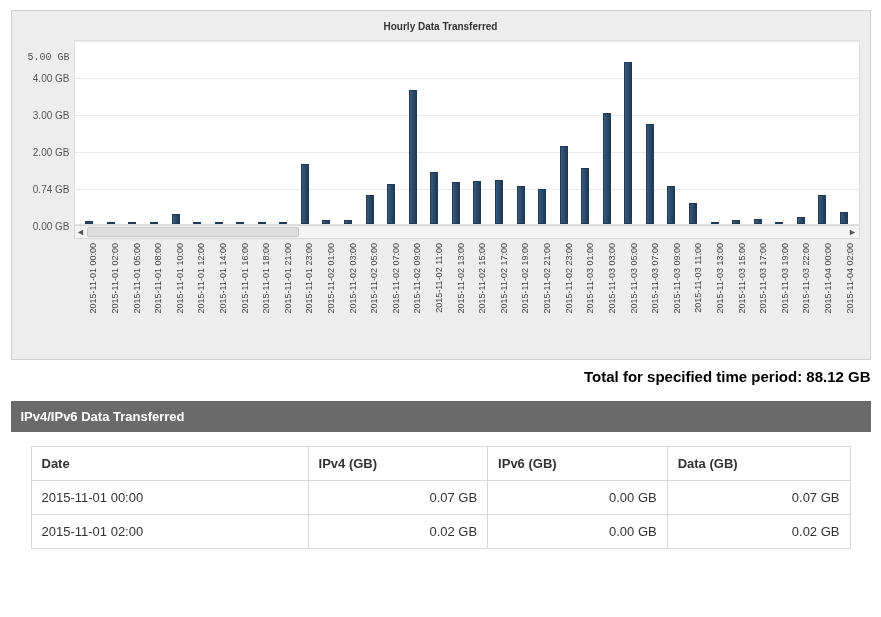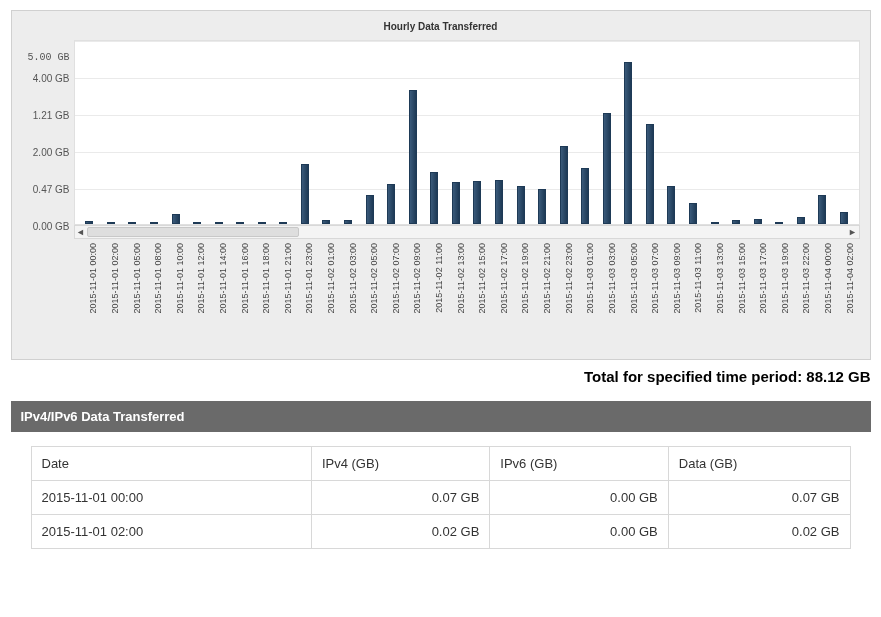--- a/index.html
+++ b/index.html
@@ -145,21 +145,21 @@
     width: 100%;
     border-collapse: collapse;
     font-size: 13px;
   }
   table.data th, table.data td {
     border: 1px solid #d8d8d8;
     padding: 9px 10px;
   }
   table.data th {
     text-align: left;
-    font-weight: normal;
+    font-weight: bold;
     background: #fff;
     margin-top: 16px;
   }
   td.num { text-align: right; }
 </style>
 </head>
 <body>
 
 <div class="chart-panel">
   <div class="chart-title">Hourly Data Transferred</div>
@@ -278,23 +278,23 @@
             <div class="bar" style="height: 3.6%;"></div>
           </div>
           <div class="bar-slot">
             <div class="bar" style="height: 15.6%;"></div>
           </div>
           <div class="bar-slot">
             <div class="bar" style="height: 6.4%;"></div>
           </div>
         </div>
     <div class="y-tick" style="top: 185px;">0.00 GB</div>
-        <div class="y-tick" style="top: 148px;">0.47 GB</div>
+        <div class="y-tick" style="top: 148px;">0.74 GB</div>
         <div class="y-tick" style="top: 111px;">2.00 GB</div>
-        <div class="y-tick" style="top: 74px;">1.21 GB</div>
+        <div class="y-tick" style="top: 74px;">3.00 GB</div>
         <div class="y-tick" style="top: 37px;">4.00 GB</div>
         <div class="y-tick" style="top: 16px; font-family: Liberation Mono, monospace;">5.00 GB</div>
       </div>
     <div id="y-ticks-layer"></div>
   </div>
 
   <div class="scroll-row">
     <div class="scroll-arrow">◄</div>
     <div class="scroll-track">
       <div class="scroll-thumb"></div>

